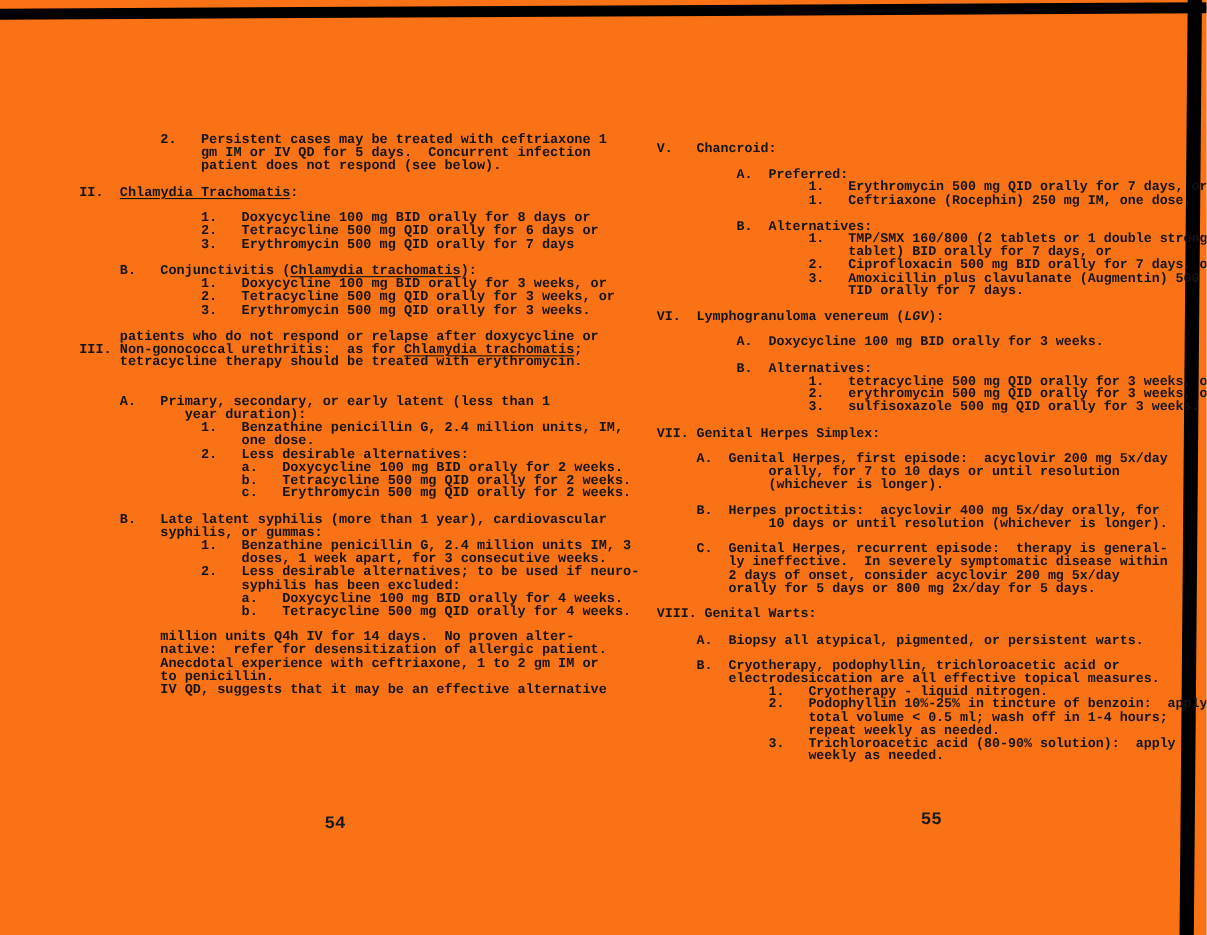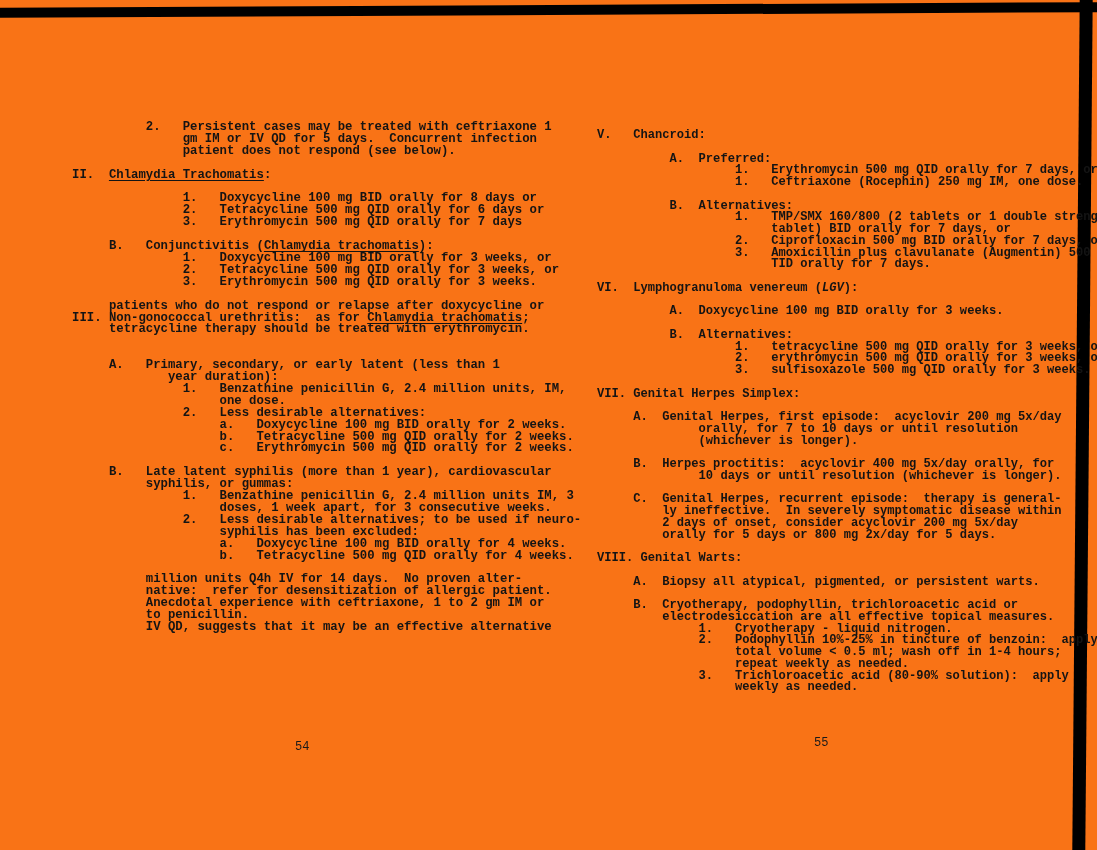--- a/index.html
+++ b/index.html
@@ -15,25 +15,25 @@
     position:absolute;left:1076px;top:-8px;width:13px;height:866px;
     background:#000;transform:rotate(0.5deg);
   }
   .page-col{position:absolute;color:#141414;font-weight:bold;}
   .page-col .tline{white-space:pre;}
   .page-54{left:72px;top:122px;font-size:12.3px;line-height:11.9px;}
   .page-55{left:597px;top:130px;font-size:12.1px;line-height:11.75px;}
   .u{text-decoration:underline;text-underline-offset:2px;}
   .i{font-style:italic;}
   .pagenum{
-    position:absolute;font-size:12px;font-weight:normal;color:#1a1a1a;
+    position:absolute;font-size:16px;font-weight:bold;color:#1a1a1a;
     font-family:"Liberation Mono","DejaVu Sans Mono",monospace;
   }
   .pagenum-54{left:295px;top:740px;}
-  .pagenum-55{left:814px;top:736px;}
+  .pagenum-55{left:837px;top:736px;}
 </style>
 </head>
 <body>
 
 <div class="canvas">
   <div class="scan-bar-top"></div>
   <div class="scan-bar-right"></div>
 
   <div class="page-col page-54">
       <div class="tline"><span>          2.   Persistent cases may be treated with ceftriaxone 1</span></div>

